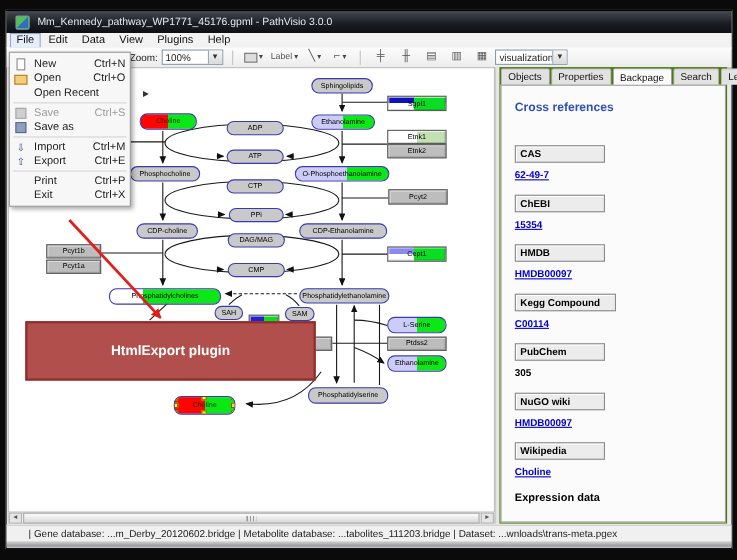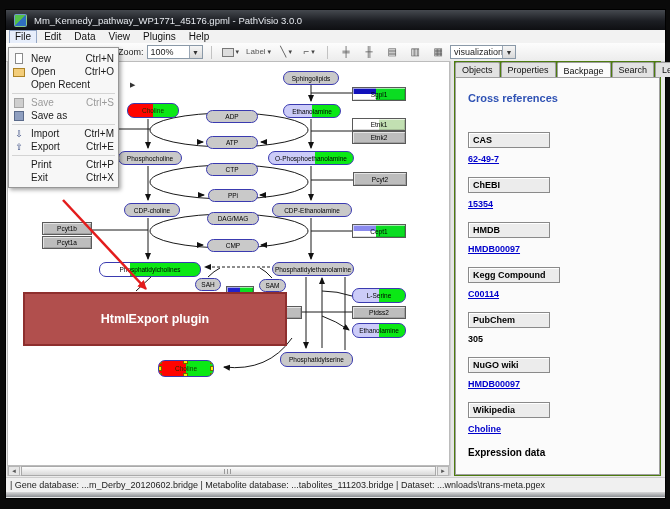--- a/index.html
+++ b/index.html
@@ -66,21 +66,21 @@
   .ic.new-file-icon::before{content:"";position:absolute;left:2px;top:0;width:6px;height:9px;background:#fff;border:1px solid #8a8a8a;}
   .ic.open-folder-icon::before{content:"";position:absolute;left:0;top:2px;width:10px;height:7px;background:#f3cd7a;border:1px solid #ad8326;}
   .ic.save-icon::before,.ic.save-as-icon::before{content:"";position:absolute;left:1px;top:1px;width:8px;height:8px;background:#8f9fc0;border:1px solid #5a6a8a;}
   .ic.save-icon.dis::before{background:#cfcfcf;border-color:#a5a5a5;}
   .sub{margin-left:auto;font-size:7px;color:#333;}
   
   .hscroll{position:absolute;left:7px;top:466px;width:443px;height:10px;background:#f0f0f0;border:1px solid #c9c9c9;box-sizing:border-box;display:flex;align-items:center;}
   .hs-btn{width:10px;height:8px;font-size:6px;display:flex;align-items:center;justify-content:center;color:#555;background:#e6e6e6;border:1px solid #b5b5b5;flex:none;}
   .hs-thumb{flex:1;height:8px;margin:0 1px;background:linear-gradient(#fdfdfd,#d8d8d8);border:1px solid #a9a9a9;display:flex;align-items:center;justify-content:center;}
   .hs-grip{width:9px;height:5px;background:repeating-linear-gradient(90deg,#9a9a9a 0 1px,transparent 1px 3px);}
-  .statusbar{position:absolute;left:0px;top:467px;width:659px;height:15px;background:#f0f0f0;border-top:1px solid #cdcdcd;display:flex;align-items:center;font-size:9px;color:#222;padding-left:4px;box-sizing:border-box;}
+  .statusbar{position:absolute;left:0px;top:467px;width:659px;height:15px;background:#f0f0f0;border-top:1px solid #cdcdcd;display:flex;align-items:center;font-size:9px;color:#222;padding-left:20px;box-sizing:border-box;}
   .win-bottom{position:absolute;left:0;top:482px;right:0;height:5px;background:linear-gradient(#d8d8d8,#8c8f94);}
   svg.overlay{position:absolute;left:0;top:0;width:670px;height:509px;pointer-events:none;z-index:7;}
 </style>
 </head>
 <body>
 
 <div class="stage">
   <div class="win">
     <div class="titlebar">
       <div class="app-icon"></div>

